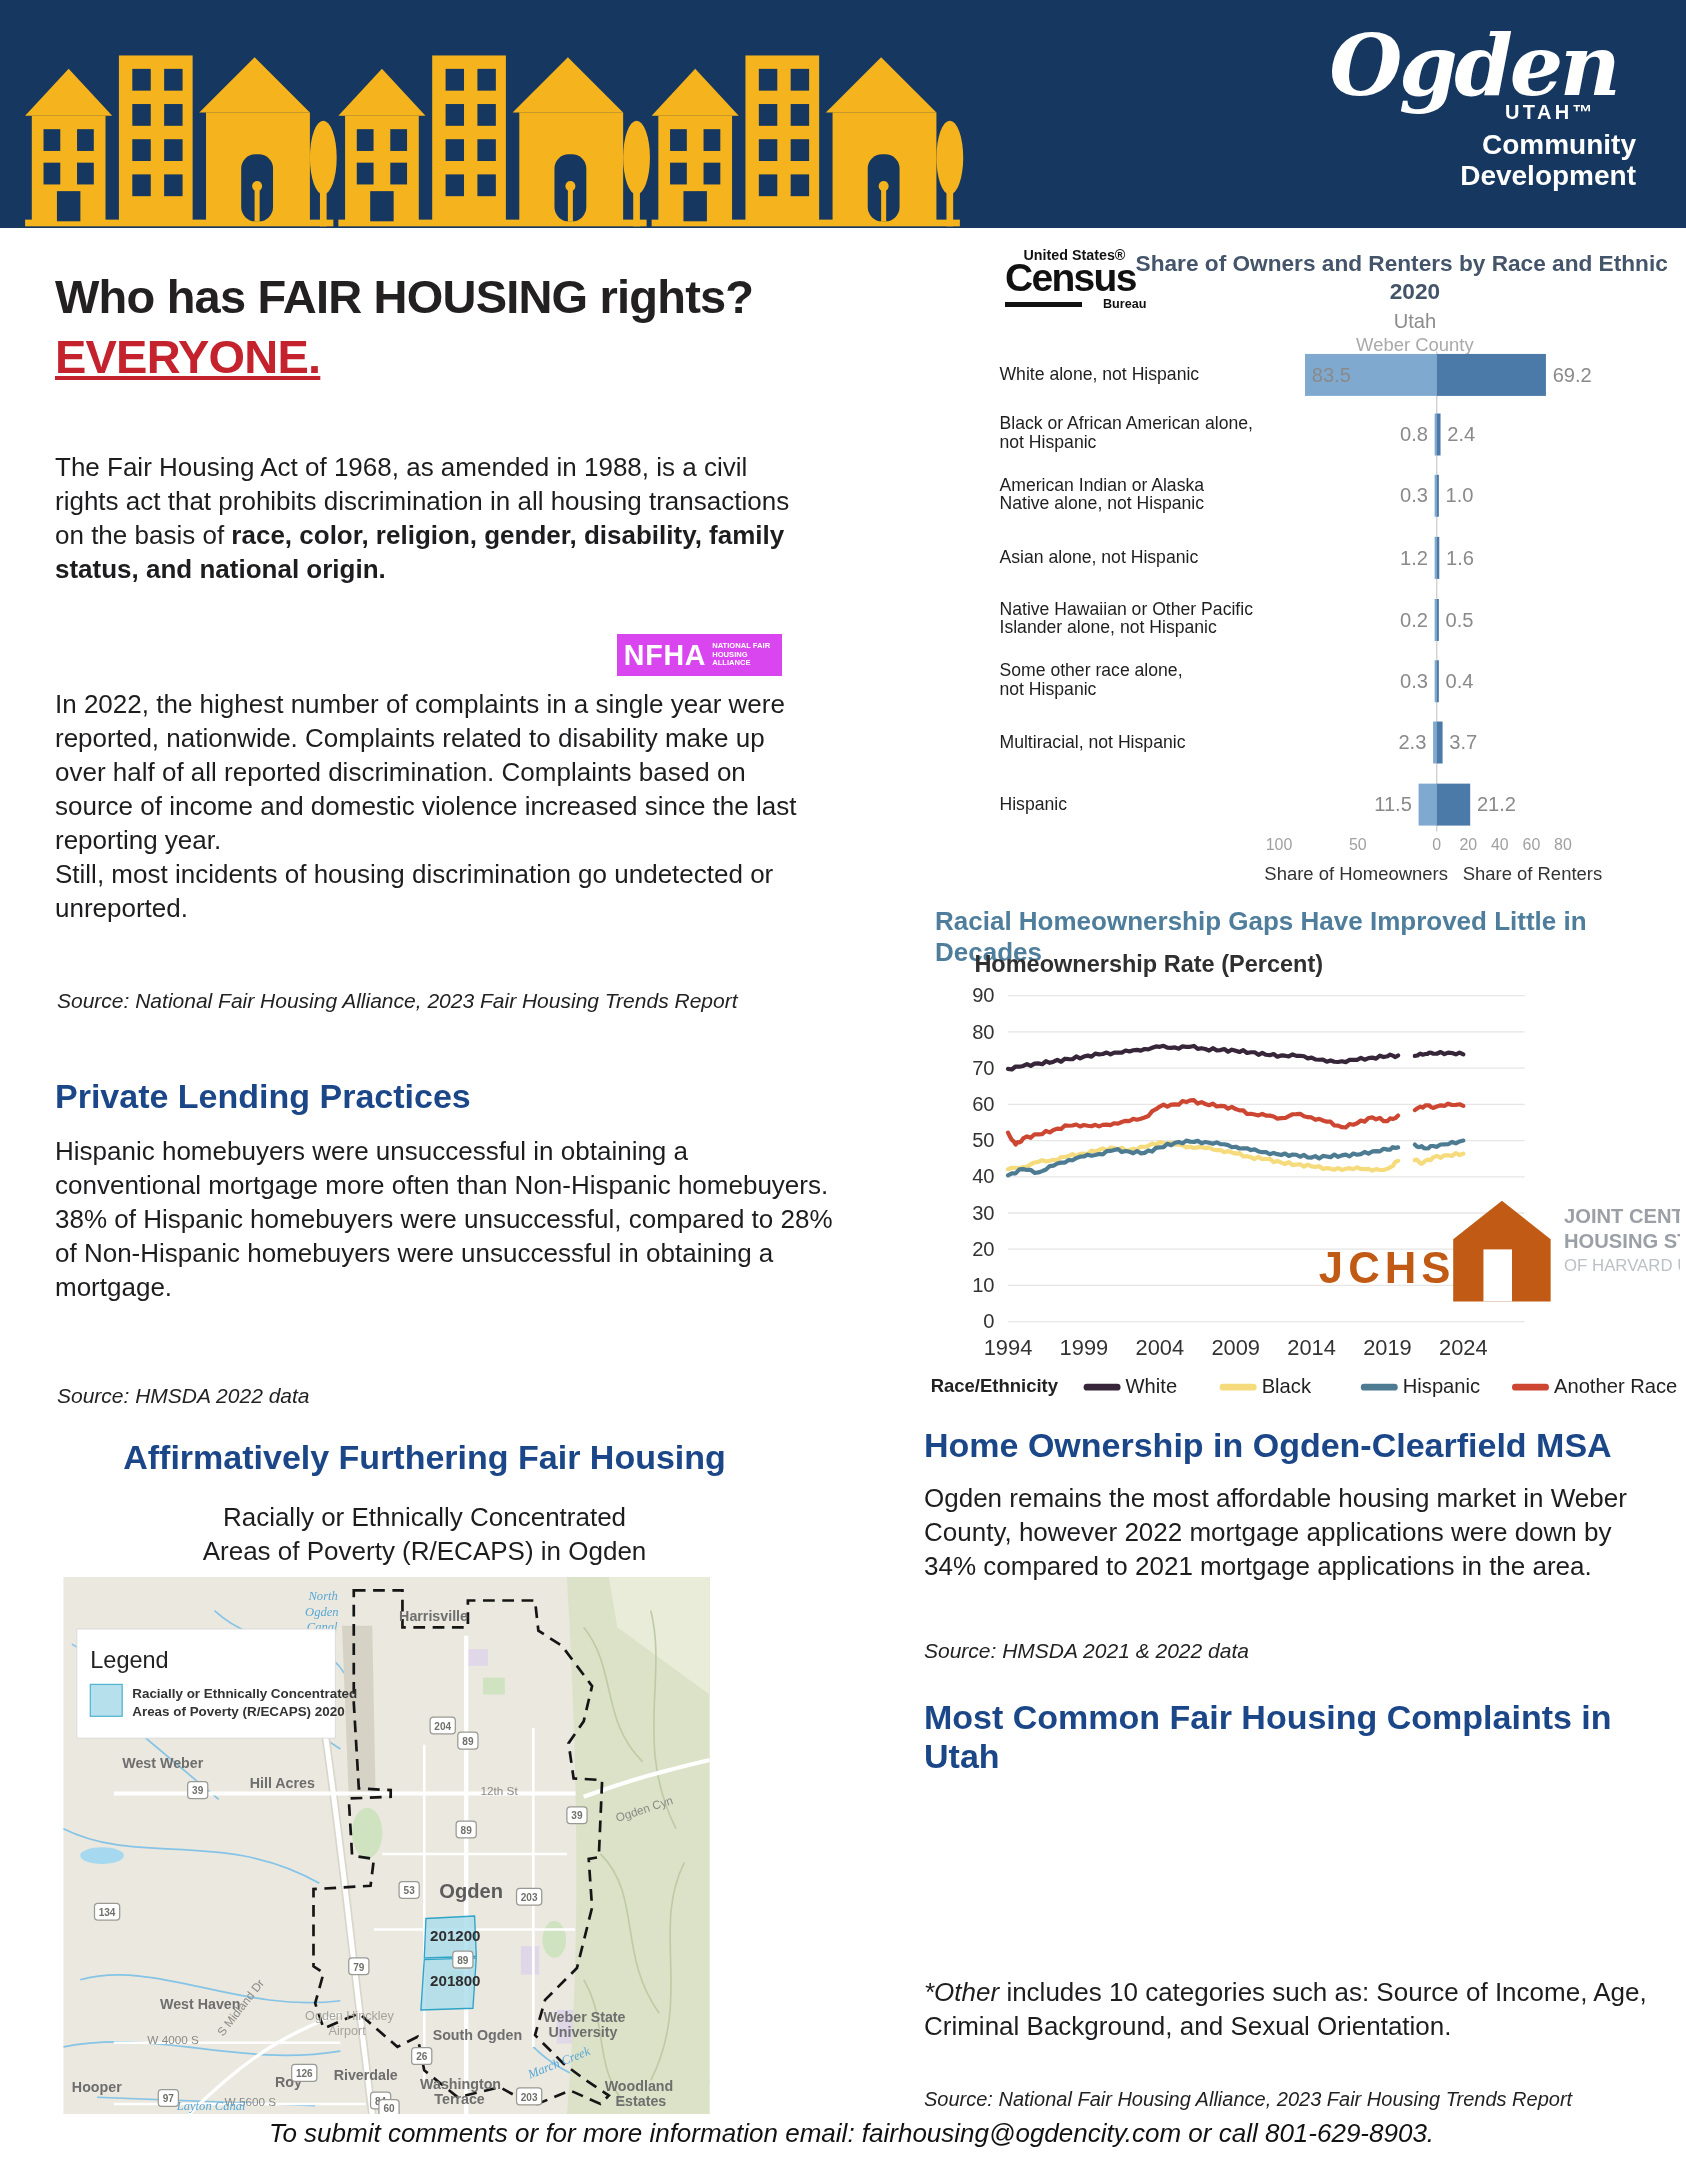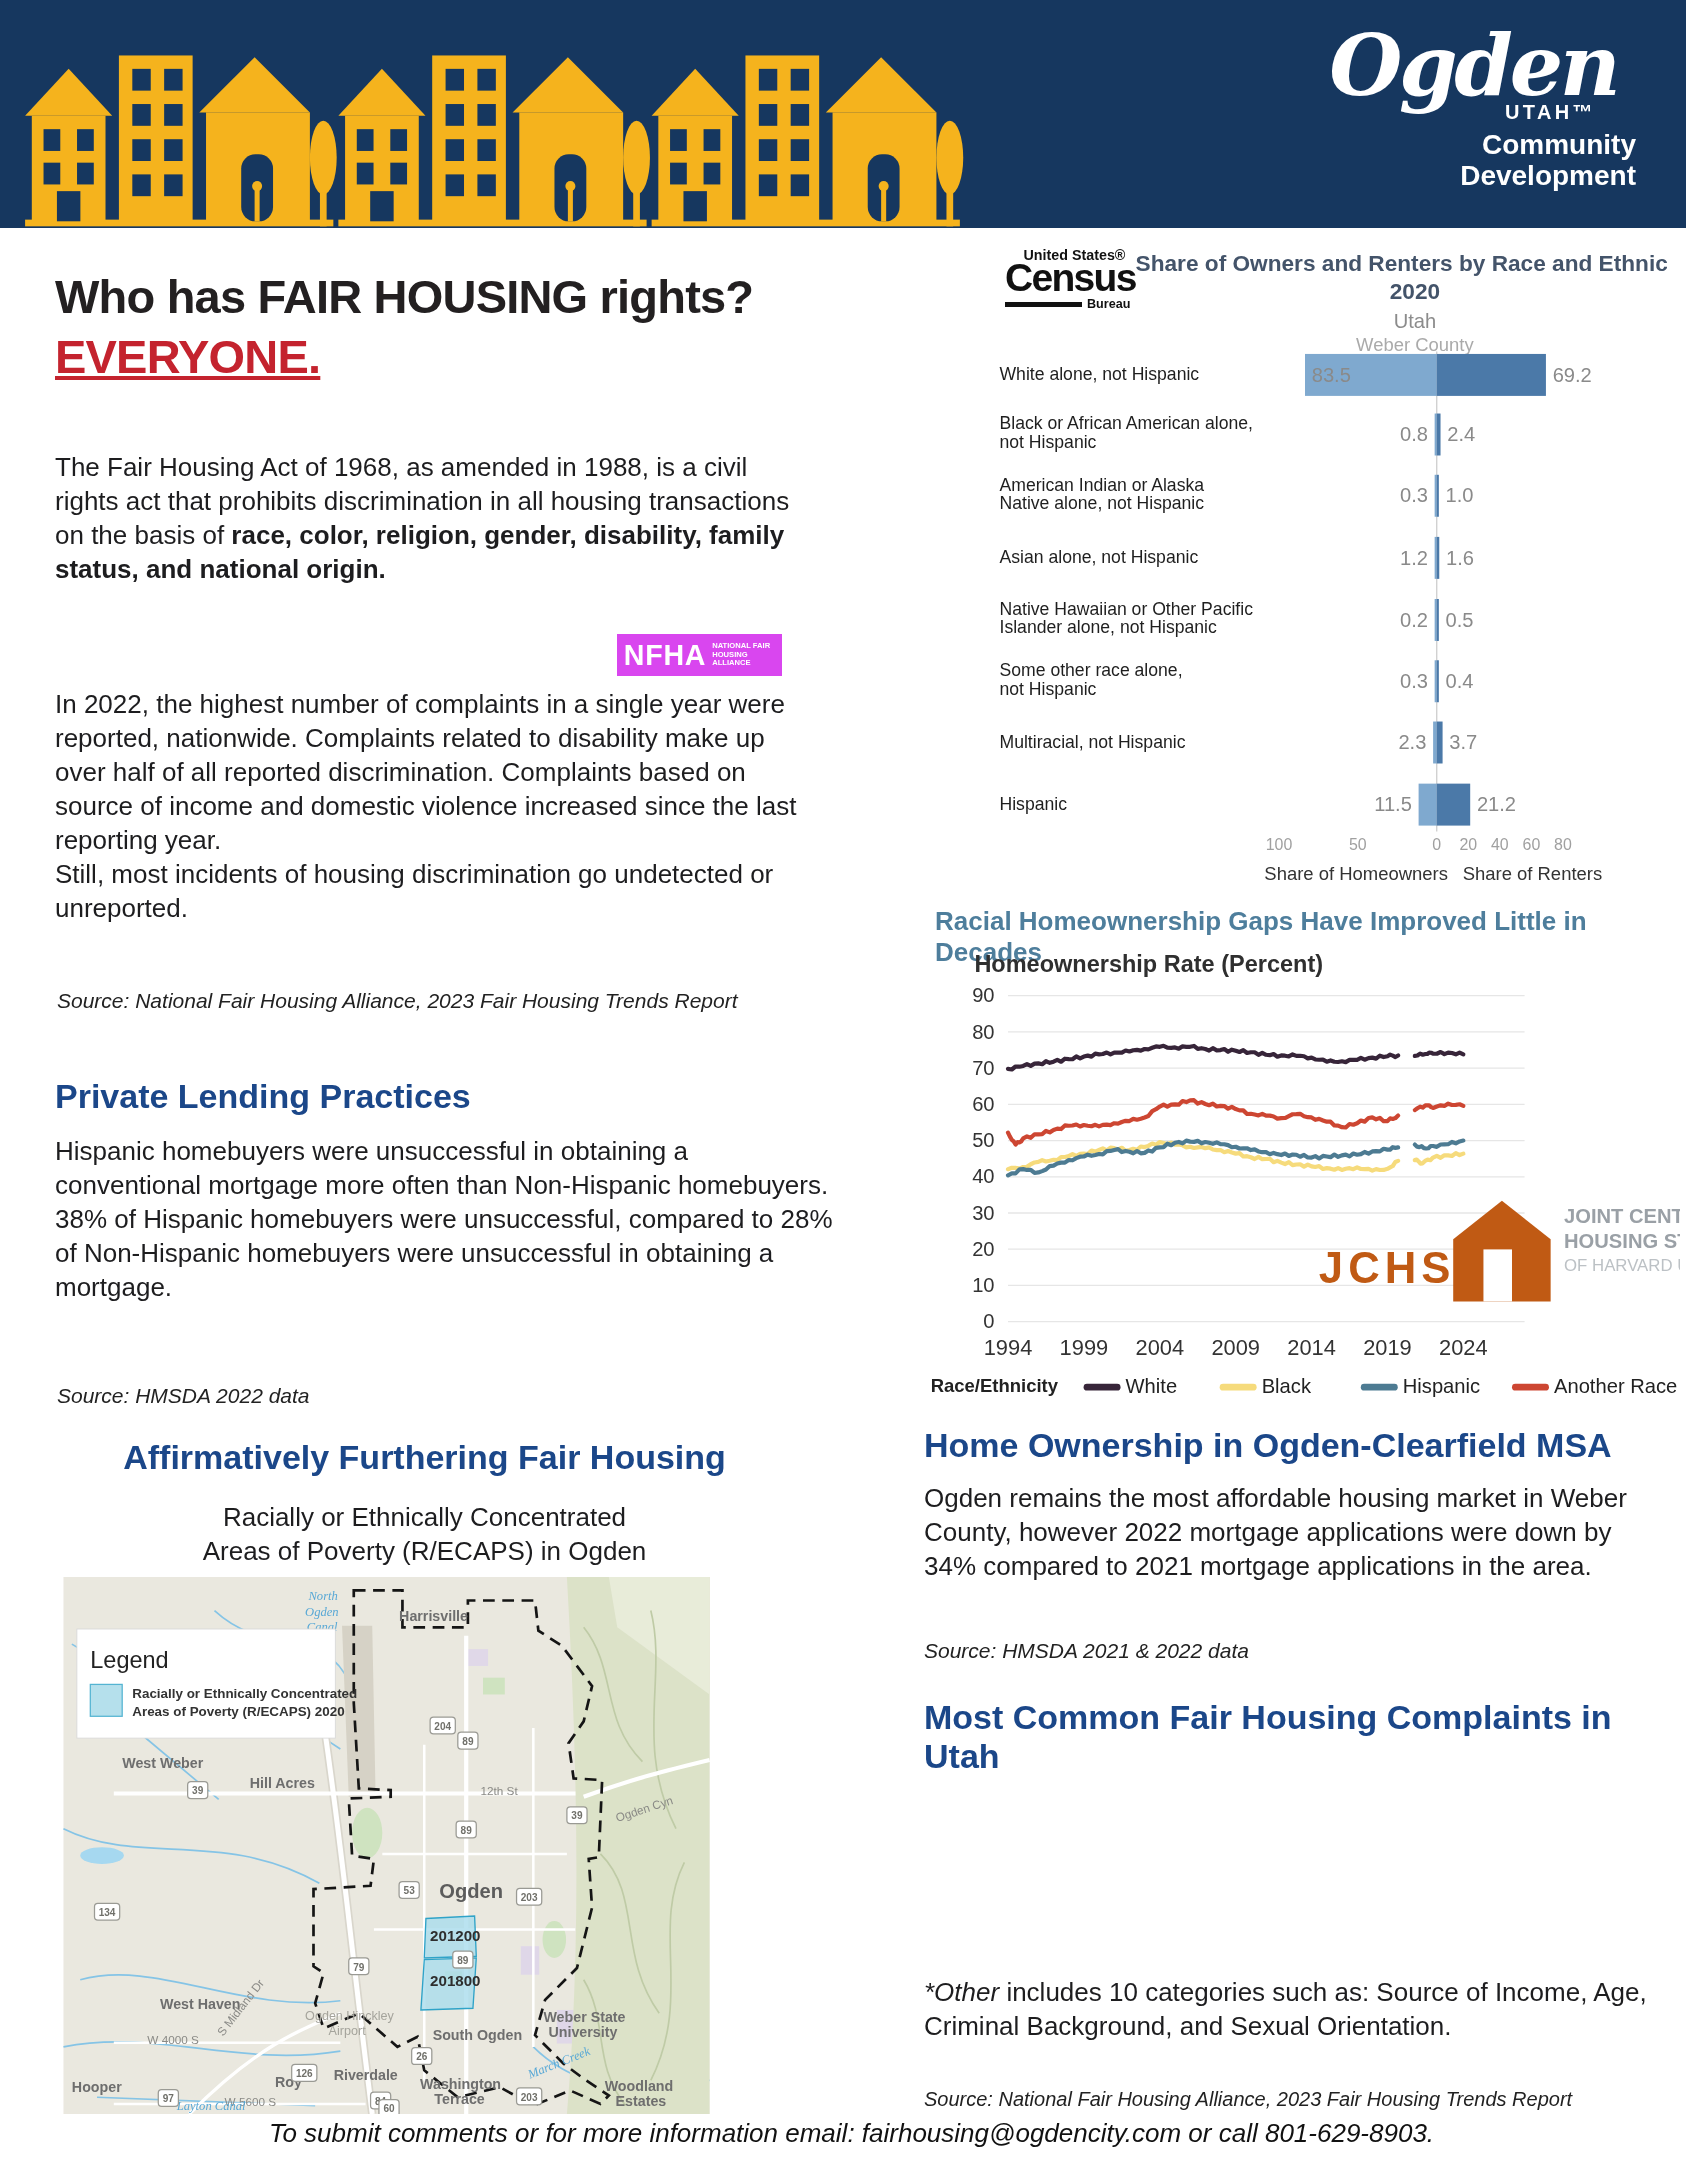--- a/index.html
+++ b/index.html
@@ -24,21 +24,21 @@
   .center{text-align:center;}
   
   #nfha{left:617px;top:634px;width:165px;height:42px;background:#d946ef;display:flex;
         align-items:center;padding:0 6.7px;box-sizing:border-box;}
   #nfha-abbr{color:#fff;font-weight:bold;font-size:28.6px;letter-spacing:0.8px;line-height:28.6px;}
   #nfha-full{color:#fff;font-size:7.6px;font-weight:bold;line-height:8.4px;margin-left:5.9px;width:65px;}
   
   #census-logo{left:1005px;top:247px;width:143px;color:#111;}
   #census-us{font-size:14.3px;font-weight:bold;margin-left:18.5px;}
   #census-big{font-size:39px;font-weight:bold;letter-spacing:-1.7px;line-height:34px;margin-top:-1.7px;}
-  #census-bureau{display:flex;align-items:center;margin-top:1.7px;}
+  #census-bureau{display:flex;align-items:center;margin-top:1.7px;gap:16px;}
   #census-bar{width:77px;height:5px;background:#111;margin-right:5px;}
   #census-bureau span{font-size:12.6px;font-weight:bold;}
   
   #complaint-bullets{margin:0;padding:0;list-style:none;}
   #complaint-bullets li{font-size:26px;line-height:37px;color:#1d1d1f;padding-left:30px;position:relative;}
   #complaint-bullets li::before{content:"•";position:absolute;left:6.7px;top:0;font-size:22px;color:#333;}
   
   #footer{left:8px;top:2118px;width:1687px;text-align:center;font-size:26px;font-style:italic;color:#111;}
   
   .m-town{font-family:"Liberation Sans",sans-serif;font-size:17px;font-weight:bold;fill:#6e6e6e;}

